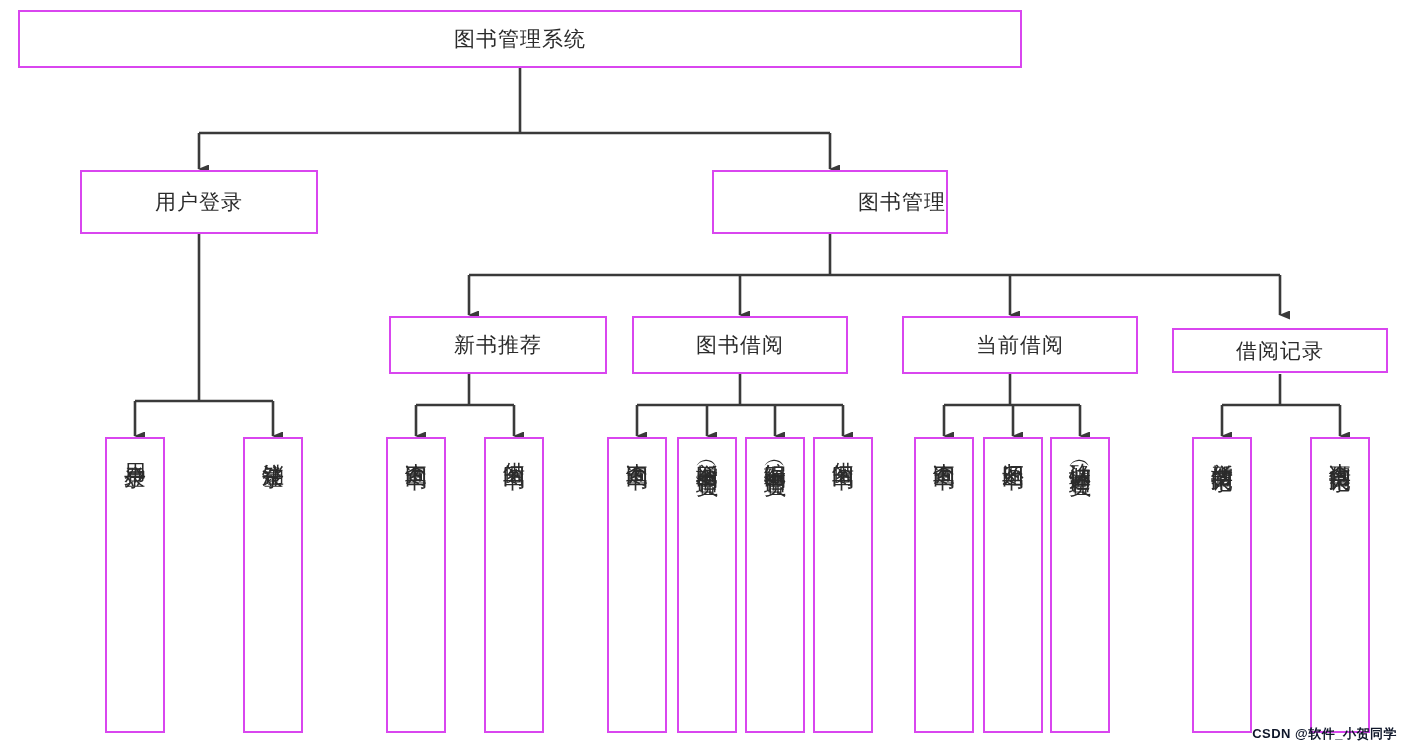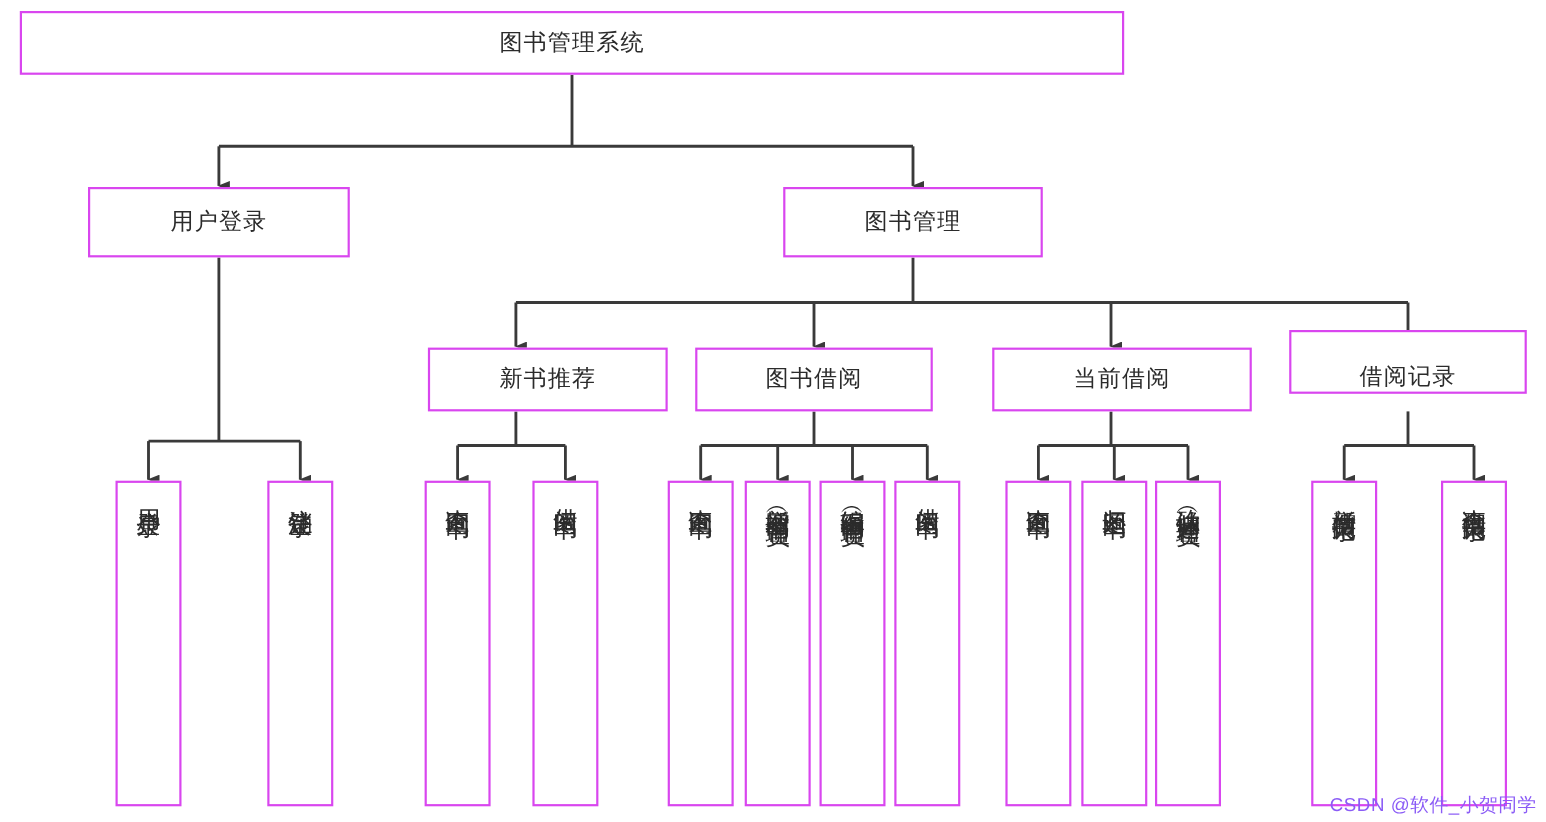--- a/index.html
+++ b/index.html
@@ -55,24 +55,25 @@
     text-orientation: upright;
     font-size: 22px;
     line-height: 1.0;
     letter-spacing: 2px;
     white-space: pre;
   }
   .watermark {
     position: absolute;
     right: 8px;
     bottom: 4px;
-    font-size: 17px;
-    color: #8b5cf6;
+    font-size: 13px;
+    color: #0f172a;
     letter-spacing: 0.5px;
     user-select: none;
+    font-weight: bold;
   }
 </style>
 </head>
 <body>
 
 <div id="diagram-root">
 
   <svg class="wires" viewBox="0 0 1405 747">
     <defs>
       <marker id="arrowhead" markerWidth="9" markerHeight="11" refX="4.5" refY="10" orient="auto" markerUnits="userSpaceOnUse">
@@ -116,34 +117,34 @@
       </g>
   </svg>
 
   <div class="node horiz" id="node-root" style="left: 18px; top: 10px; width: 1004px; height: 58px;">
     <span class="label">图书管理系统</span>
   </div>
 
   <div class="node horiz" id="node-l2-0" style="left: 80px; top: 170px; width: 238px; height: 64px;">
     <span class="label">用户登录</span>
   </div>
-  <div class="node horiz" id="node-l2-1" style="left: 712px; top: 170px; width: 236px; height: 64px;">
+  <div class="node horiz" id="node-l2-1" style="left: 712px; top: 170px; width: 236px; height: 64px; justify-content: flex-end;">
     <span class="label">图书管理</span>
   </div>
 
   <div class="node horiz" id="node-l3-0" style="left: 360px; top: 316px; width: 218px; height: 58px; margin-left: 29px;">
     <span class="label">新书推荐</span>
   </div>
   <div class="node horiz" id="node-l3-1" style="left: 632px; top: 316px; width: 216px; height: 58px;">
     <span class="label">图书借阅</span>
   </div>
   <div class="node horiz" id="node-l3-2" style="left: 902px; top: 316px; width: 236px; height: 58px;">
     <span class="label">当前借阅</span>
   </div>
-  <div class="node horiz" id="node-l3-3" style="left: 1172px; top: 300px; width: 216px; height: 58px; align-items: flex-end;">
+  <div class="node horiz" id="node-l3-3" style="left: 1172px; top: 328px; width: 216px; height: 45px;">
     <span class="label">借阅记录</span>
   </div>
 
   <div class="node vert" id="node-leaf-0" style="left: 105px; top: 437px; width: 60px; height: 296px;">
     <span class="label">用户登录</span>
   </div>
   <div class="node vert" id="node-leaf-1" style="left: 243px; top: 437px; width: 60px; height: 296px;">
     <span class="label">注销登录</span>
   </div>
   <div class="node vert" id="node-leaf-2" style="left: 386px; top: 437px; width: 60px; height: 296px;">

